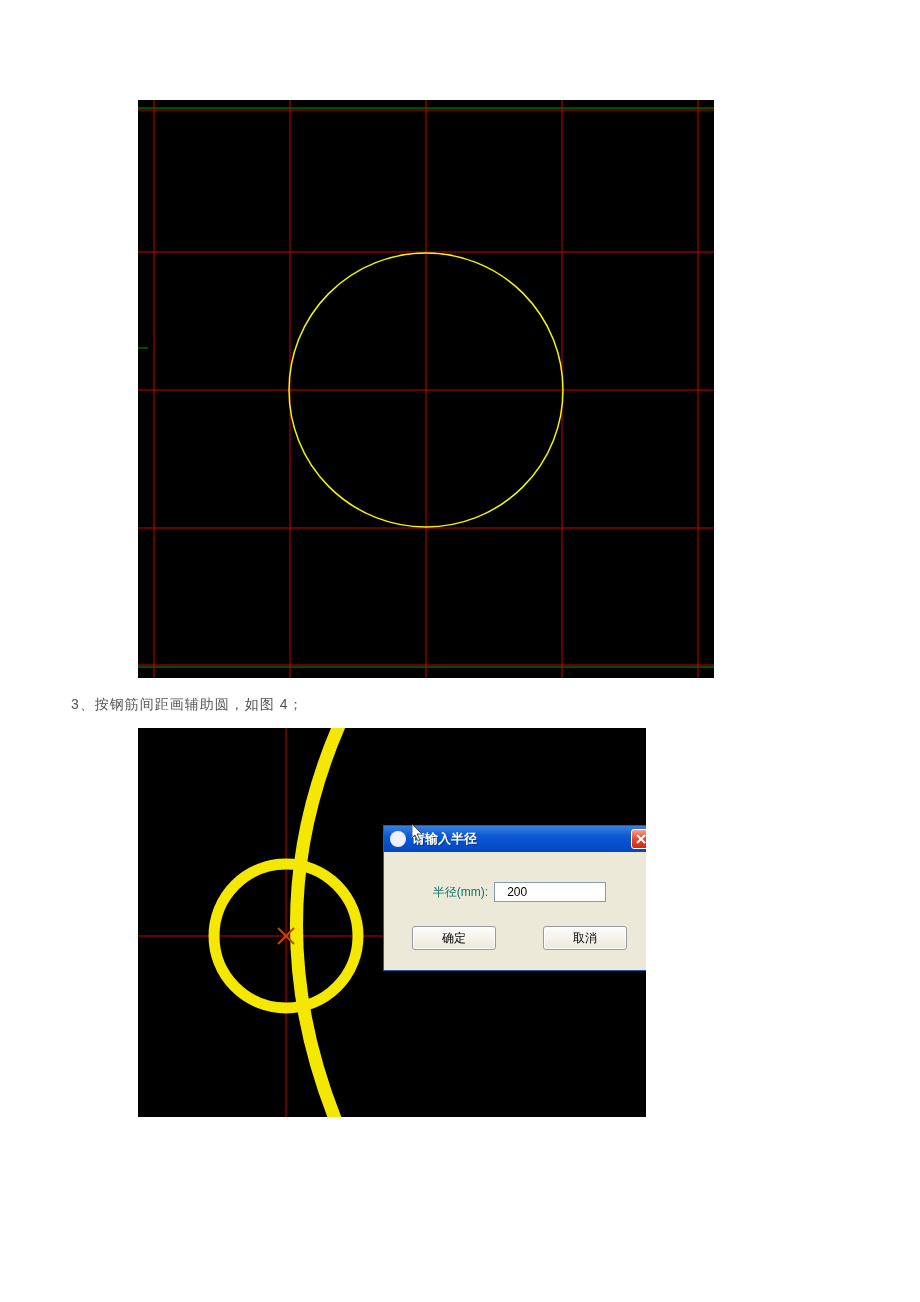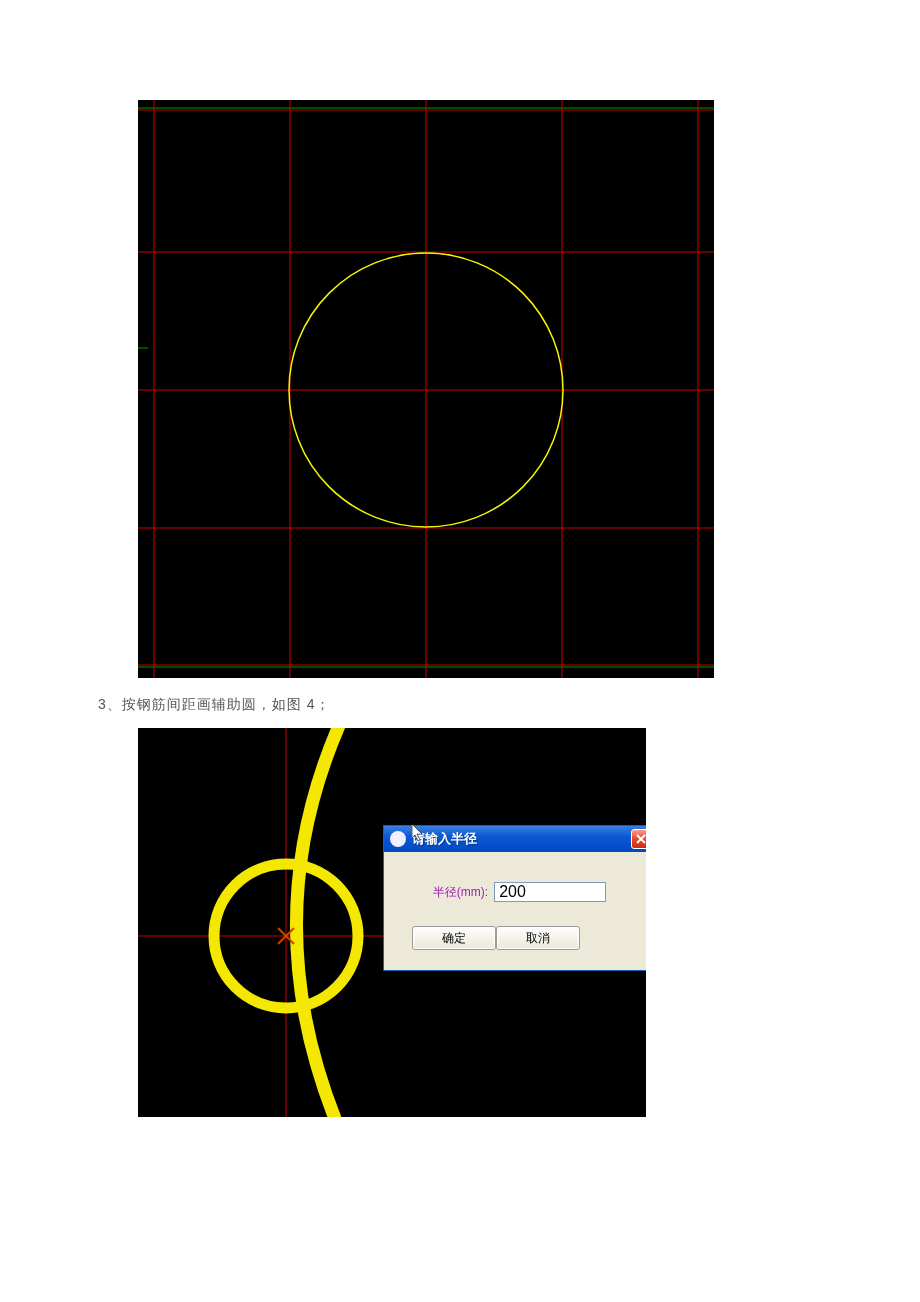--- a/index.html
+++ b/index.html
@@ -17,21 +17,21 @@
     .figure1 {
       width: 576px;
       height: 578px;
       background: #000;
       margin-left: 138px;
       margin-top: 100px;
       position: relative;
       overflow: hidden;
     }
     .caption {
-      margin: 18px 0 14px 98px;
+      margin: 18px 0 14px 71px;
       color: #555;
       font-size: 14px;
       letter-spacing: 1px;
     }
     .figure2 {
       width: 508px;
       height: 389px;
       background: #000;
       margin-left: 138px;
       position: relative;
@@ -95,34 +95,35 @@
       padding: 30px 20px 20px 20px;
     }
     .field-row {
       display: flex;
       align-items: center;
       justify-content: center;
       margin-bottom: 24px;
     }
     .field-label {
       font-size: 12px;
-      color: #a21caf;
+      color: #0f766e;
       margin-right: 6px;
     }
     .text-input {
       width: 112px;
       height: 20px;
       border: 1px solid #7f9db9;
       background: #fff;
-      font-size: 16px;
-      padding: 0 4px;
+      font-size: 12px;
+      padding: 0 12px;
       font-family: inherit;
     }
     .button-row {
       display: flex;
+      justify-content: space-between;
       padding: 0 8px;
     }
     .win-btn {
       width: 84px;
       height: 24px;
       background: linear-gradient(to bottom, #fdfdfd, #ece9d8);
       border: 1px solid #999;
       border-radius: 3px;
       font-size: 12px;
       font-family: inherit;

